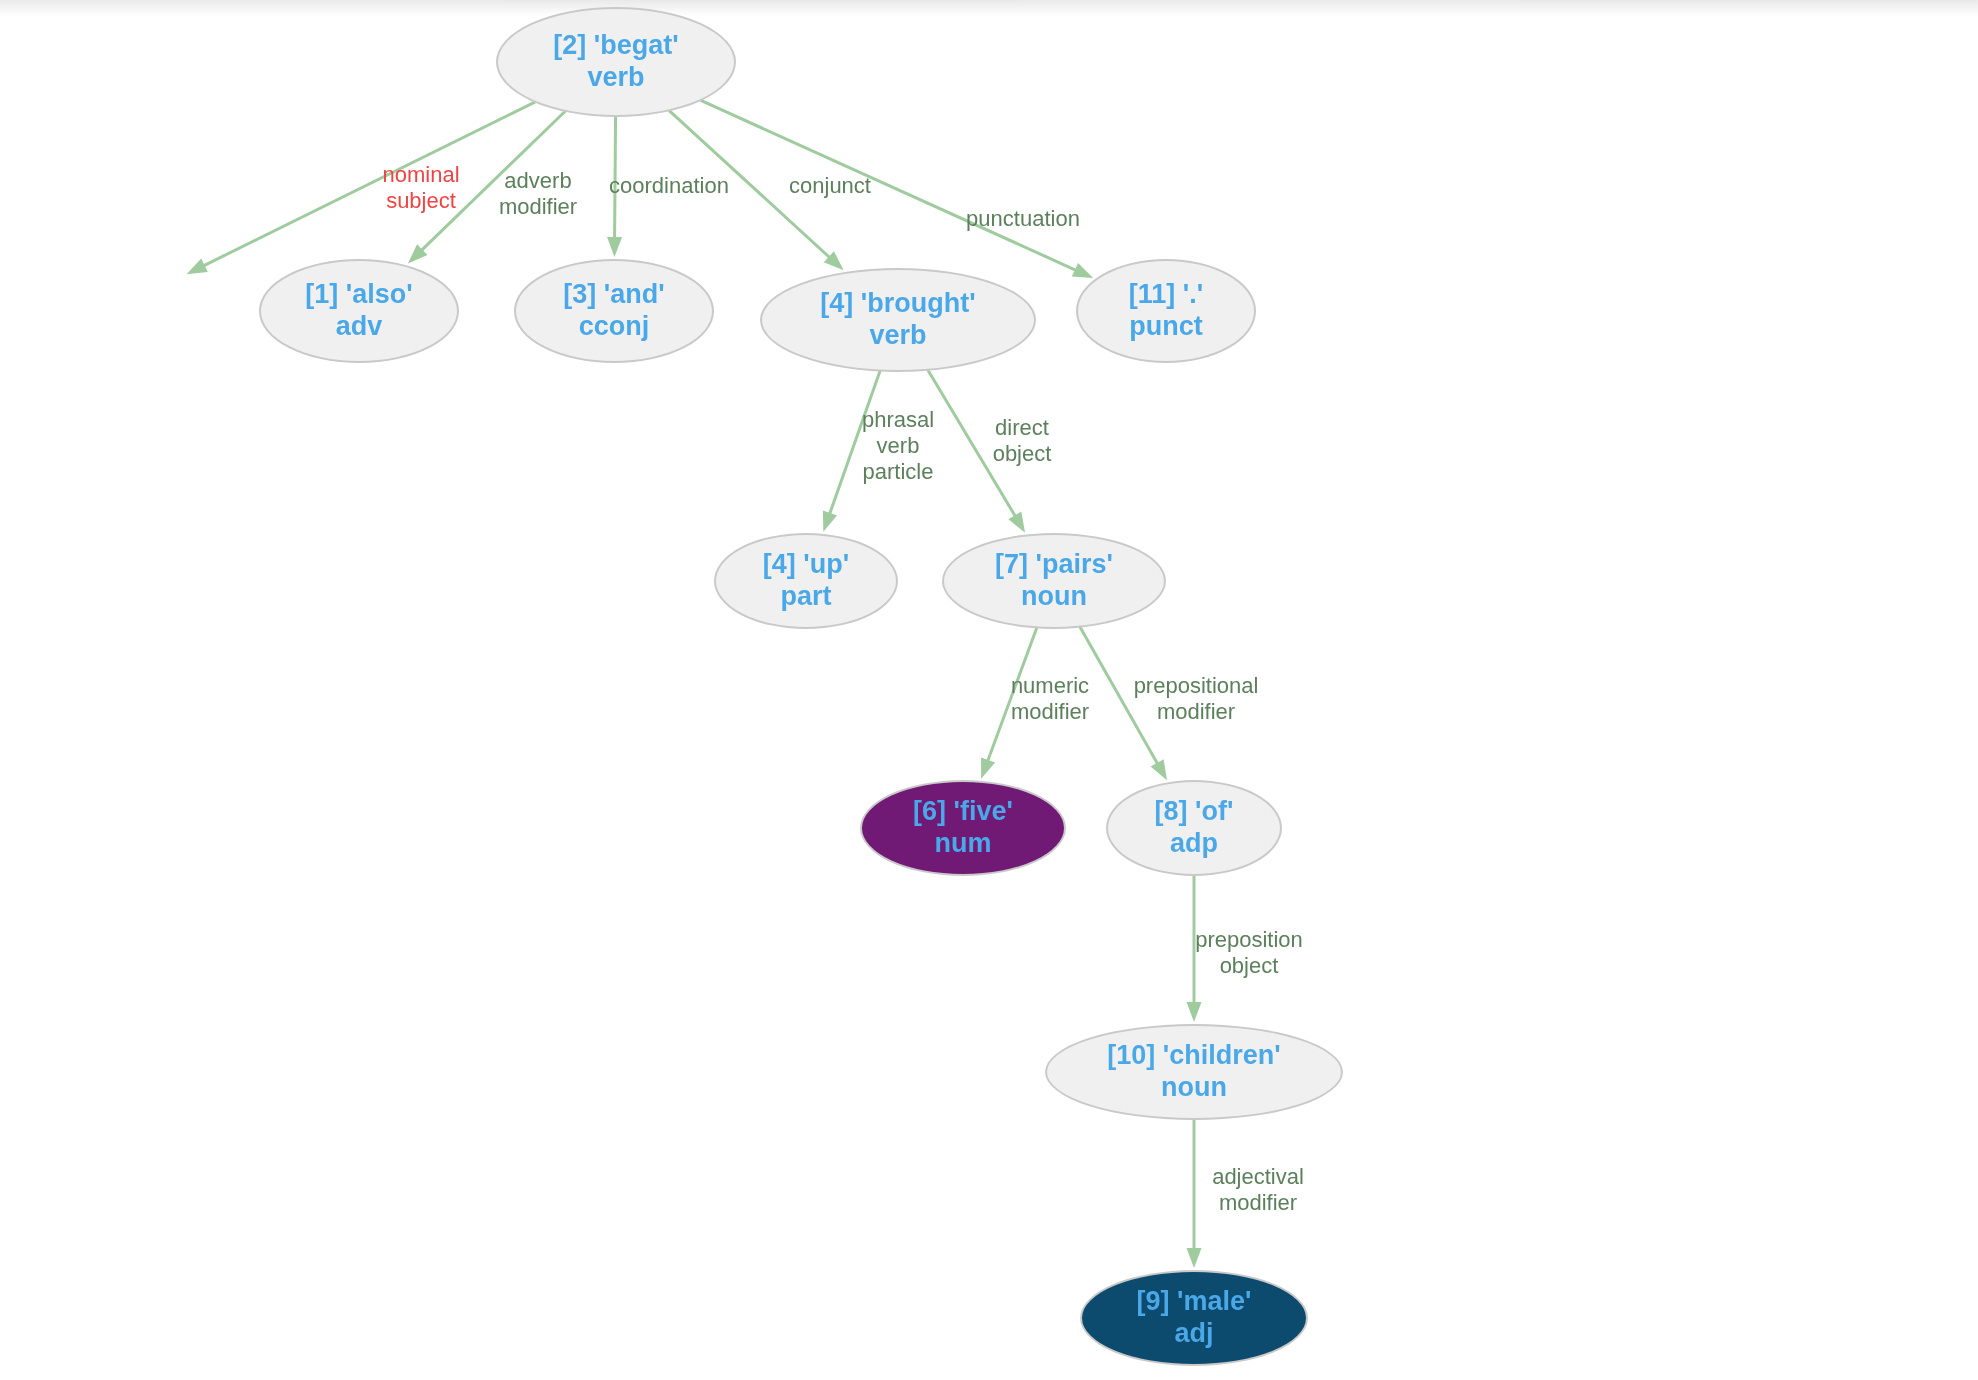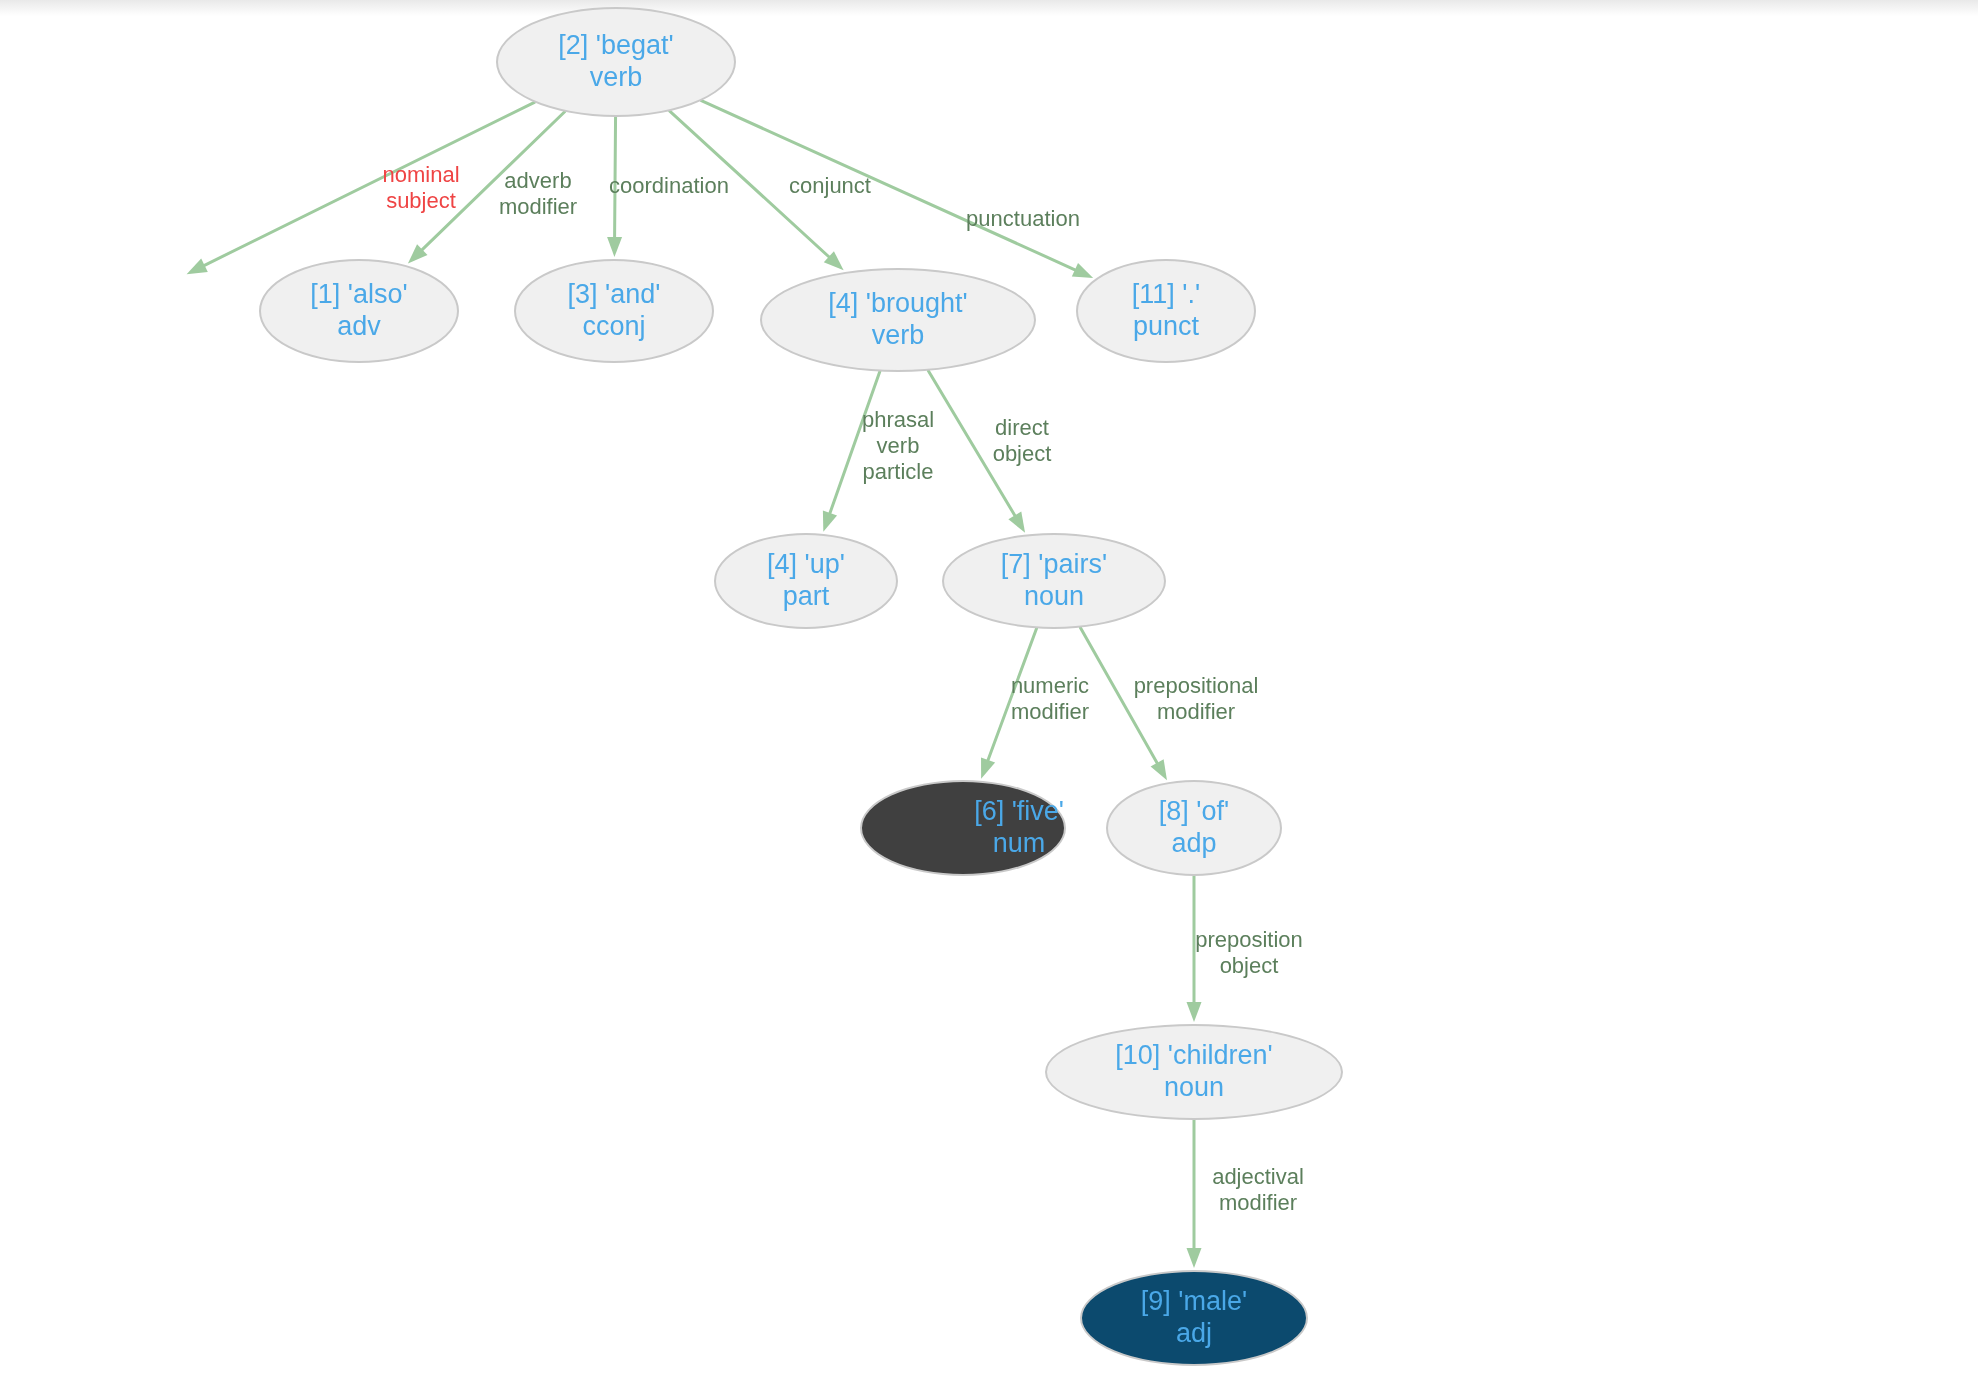--- a/index.html
+++ b/index.html
@@ -43,20 +43,21 @@
     box-sizing: border-box;
     background: #f0f0f0;
     border: 2px solid #000000;
     border-radius: 50%;
     color: #4aa8e8;
     text-align: center;
     line-height: 1.18;
     font-size: 27px;
     white-space: nowrap;
     transform: translate(-50%, -50%);
+    font-weight: bold;
   }
   .node .node-text { display: block; }
   .edge-label {
     position: absolute;
     color: #5c7f5c;
     font-size: 22px;
     line-height: 1.18;
     text-align: center;
     white-space: pre;
     transform: translate(-50%, -50%);
@@ -150,21 +151,21 @@
         <span class="node-text">[4] 'up'</span>
         <span class="node-text">part</span>
       </div>
     </div>
     <div class="node" style="left: 1054px; top: 581px; width: 224px; height: 96px; background: rgb(240, 240, 240); border-color: rgb(201, 201, 201); color: rgb(74, 168, 232);">
       <div>
         <span class="node-text">[7] 'pairs'</span>
         <span class="node-text">noun</span>
       </div>
     </div>
-    <div class="node" style="left: 963px; top: 828px; width: 206px; height: 96px; background: #404040; border-color: rgb(201, 201, 201); color: rgb(74, 168, 232); justify-content: flex-end;">
+    <div class="node" style="left: 963px; top: 828px; width: 206px; height: 96px; background: #701a75; border-color: rgb(201, 201, 201); color: rgb(74, 168, 232);">
       <div>
         <span class="node-text">[6] 'five'</span>
         <span class="node-text">num</span>
       </div>
     </div>
     <div class="node" style="left: 1194px; top: 828px; width: 176px; height: 96px; background: rgb(240, 240, 240); border-color: rgb(201, 201, 201); color: rgb(74, 168, 232);">
       <div>
         <span class="node-text">[8] 'of'</span>
         <span class="node-text">adp</span>
       </div>

